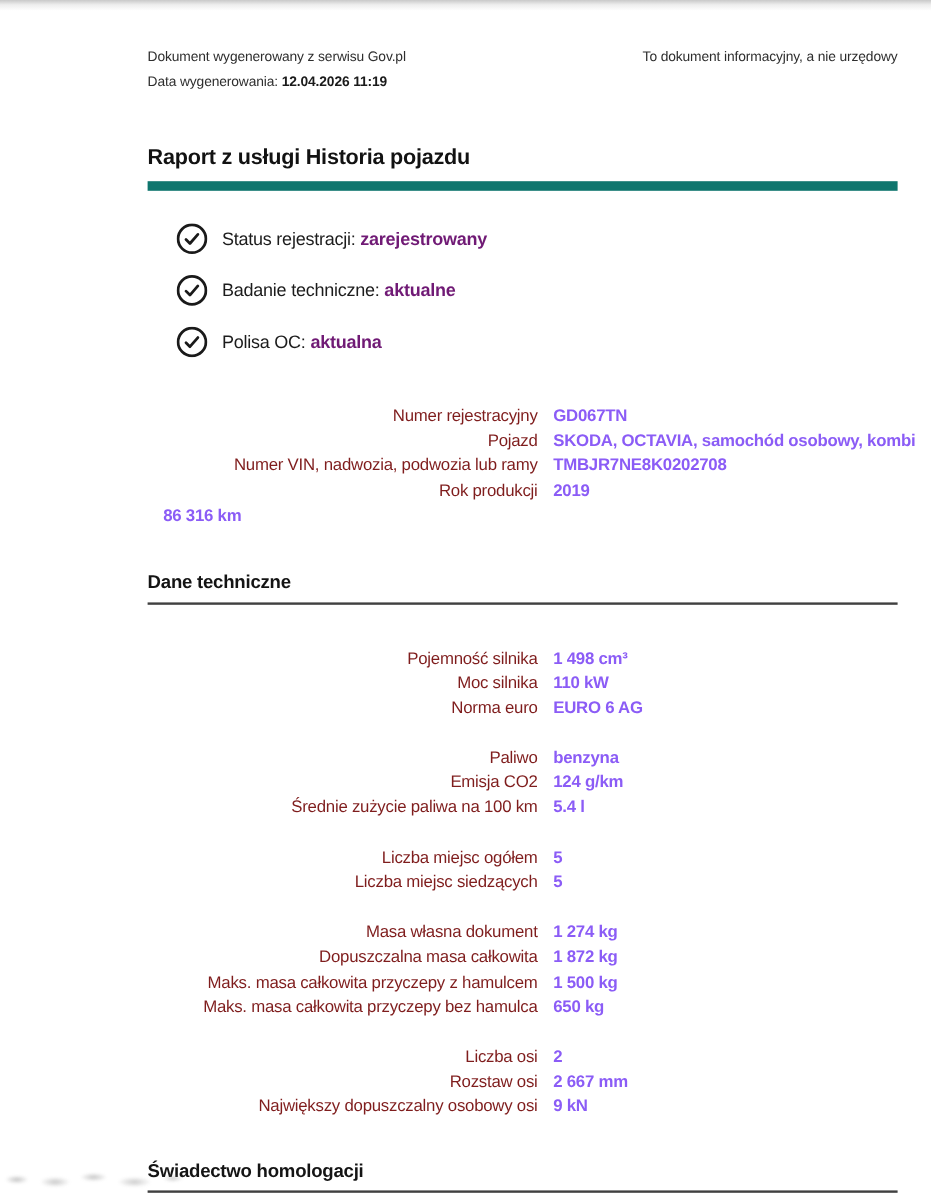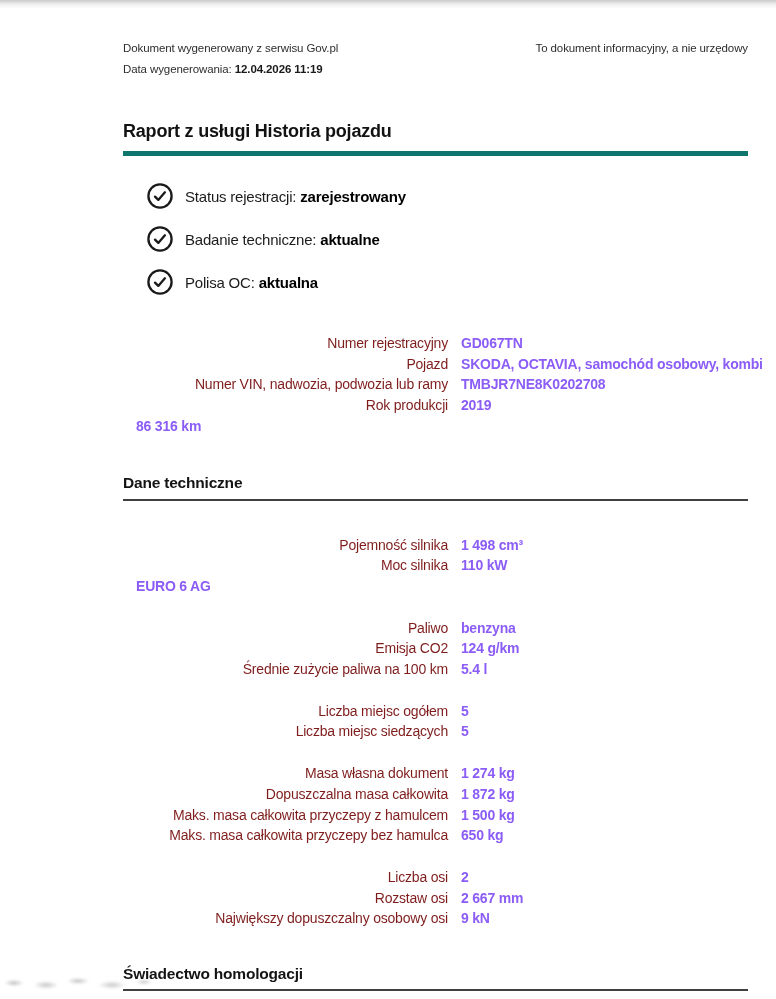--- a/index.html
+++ b/index.html
@@ -35,31 +35,31 @@
   .header-right { white-space: nowrap; text-align: right; }
 
   
   .doc-title {
     font-size: 18px;
     font-weight: 700;
     letter-spacing: -0.2px;
     color: #121212;
     margin: 37px 0 0 0;
     padding-bottom: 9px;
-    border-bottom: 5px solid #0f766e;
+    border-bottom: 8px solid #0f766e;
   }
 
   
   .status-list { list-style: none; margin: 27px 0 0 0; padding: 0 0 0 24px; }
   .status-item { display: flex; align-items: center; height: 26px; margin-bottom: 17px; }
   .status-item:last-child { margin-bottom: 0; }
   .check-icon { width: 26px; height: 26px; margin-right: 12px; flex: none; }
   .check-icon svg { display: block; width: 100%; height: 100%; }
   .status-text { font-size: 15px; letter-spacing: -0.2px; color: #1c1c1c; }
-  .status-text strong { font-weight: 700; color: #000000; margin-left: 4px; }
+  .status-text strong { font-weight: 700; color: #701a75; margin-left: 4px; }
 
   
   .kv-block { margin-top: 38px; }
   .kv-row { display: flex; font-size: 14px; line-height: 20.7px; letter-spacing: -0.2px; }
   .kv-label { width: 325px; text-align: right; flex: none; color: #7f1d1d; white-space: nowrap; }
   .kv-value { margin-left: 13px; font-weight: 700; color: #8b5cf6; white-space: nowrap; }
 
   
   .section-heading {
     font-size: 15.5px;
@@ -167,20 +167,21 @@
       <div class="kv-group">
         <div class="kv-row">
           <span class="kv-label">Pojemność silnika</span>
           <span class="kv-value">1 498 cm³</span>
         </div>
         <div class="kv-row">
           <span class="kv-label">Moc silnika</span>
           <span class="kv-value">110 kW</span>
         </div>
         <div class="kv-row">
+          <span class="kv-label">Norma euro</span>
           <span class="kv-value">EURO 6 AG</span>
         </div>
       </div>
 
       <div class="kv-group">
         <div class="kv-row">
           <span class="kv-label">Paliwo</span>
           <span class="kv-value">benzyna</span>
         </div>
         <div class="kv-row">

